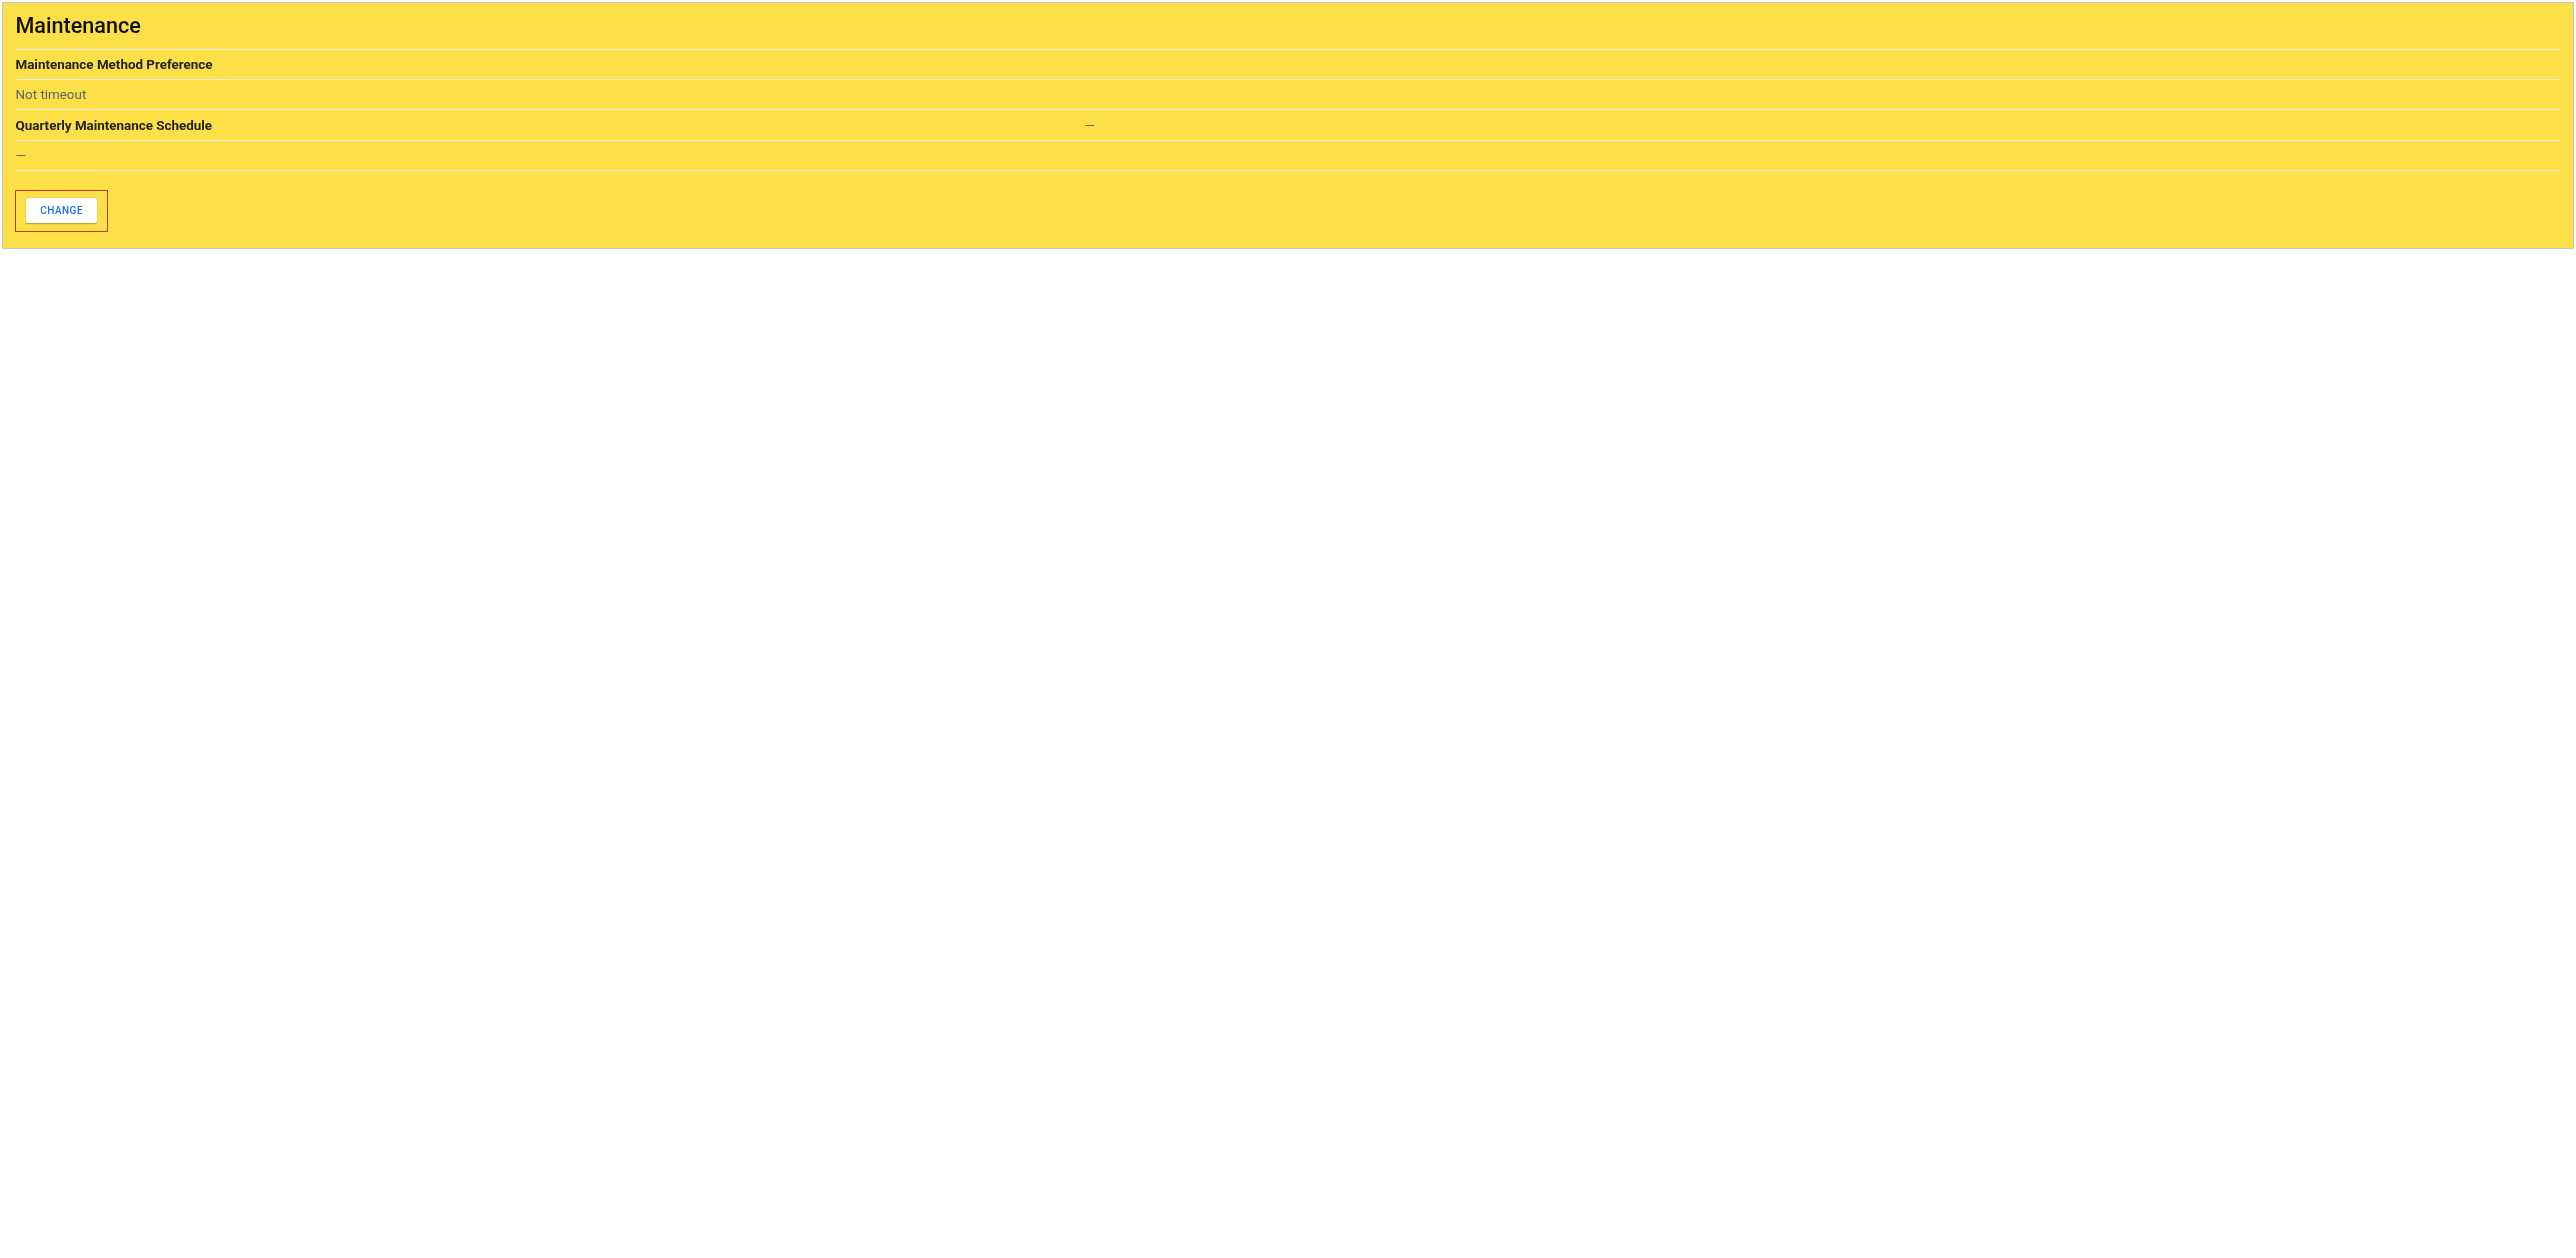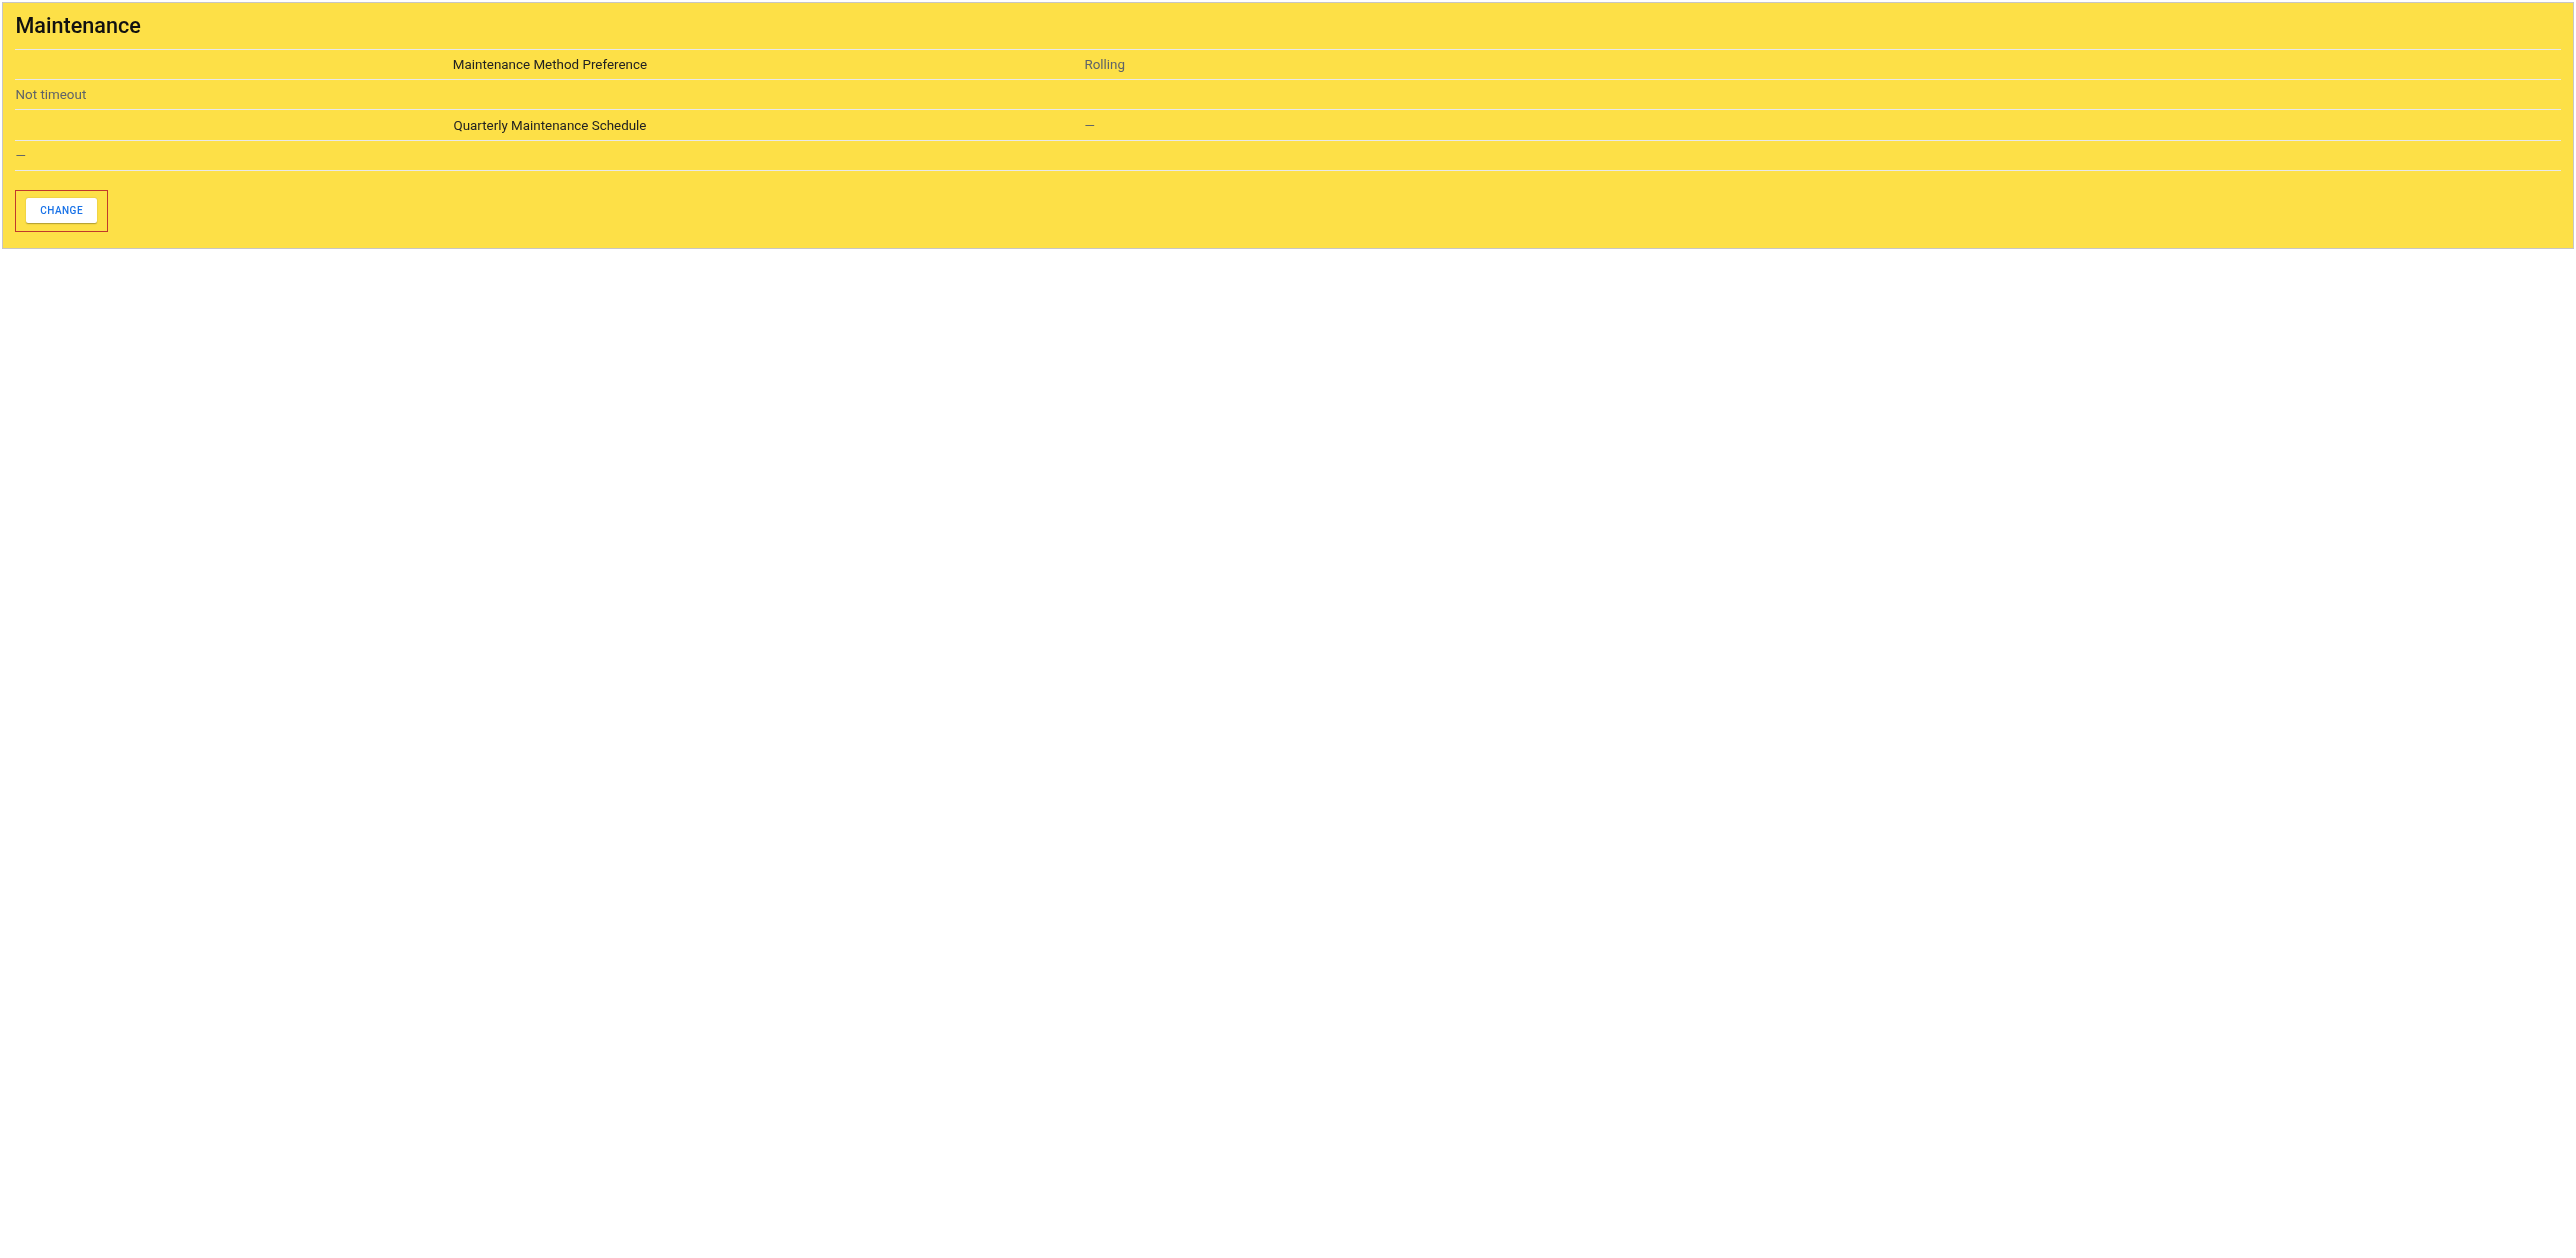--- a/index.html
+++ b/index.html
@@ -26,23 +26,22 @@
     }
     .kv-row {
       display: flex;
       align-items: center;
       padding: 7.2px 0;
       border-bottom: 0.5px solid #e8e8e8;
       font-size: 13.4px;
     }
     .kv-key {
       flex: 0 0 42%;
-      font-weight: 400;
+      font-weight: 700;
       color: #222;
-      text-align: center;
     }
     .kv-value {
       flex: 1;
       color: #5f6368;
       font-weight: 400;
     }
     .action-area {
       margin-top: 18.5px;
     }
     .highlight-box {
@@ -67,21 +66,20 @@
     }
   </style>
 </head>
 <body>
 
 <div class="panel">
   <h1 class="section-title">Maintenance</h1>
 
   <div class="kv-row">
     <div class="kv-key">Maintenance Method Preference</div>
-    <div class="kv-value">Rolling</div>
   </div>
 
   <div class="kv-row">
     <div class="kv-value">Not timeout</div>
   </div>
 
   <div class="kv-row">
     <div class="kv-key">Quarterly Maintenance Schedule</div>
     <div class="kv-value">—</div>
   </div>

